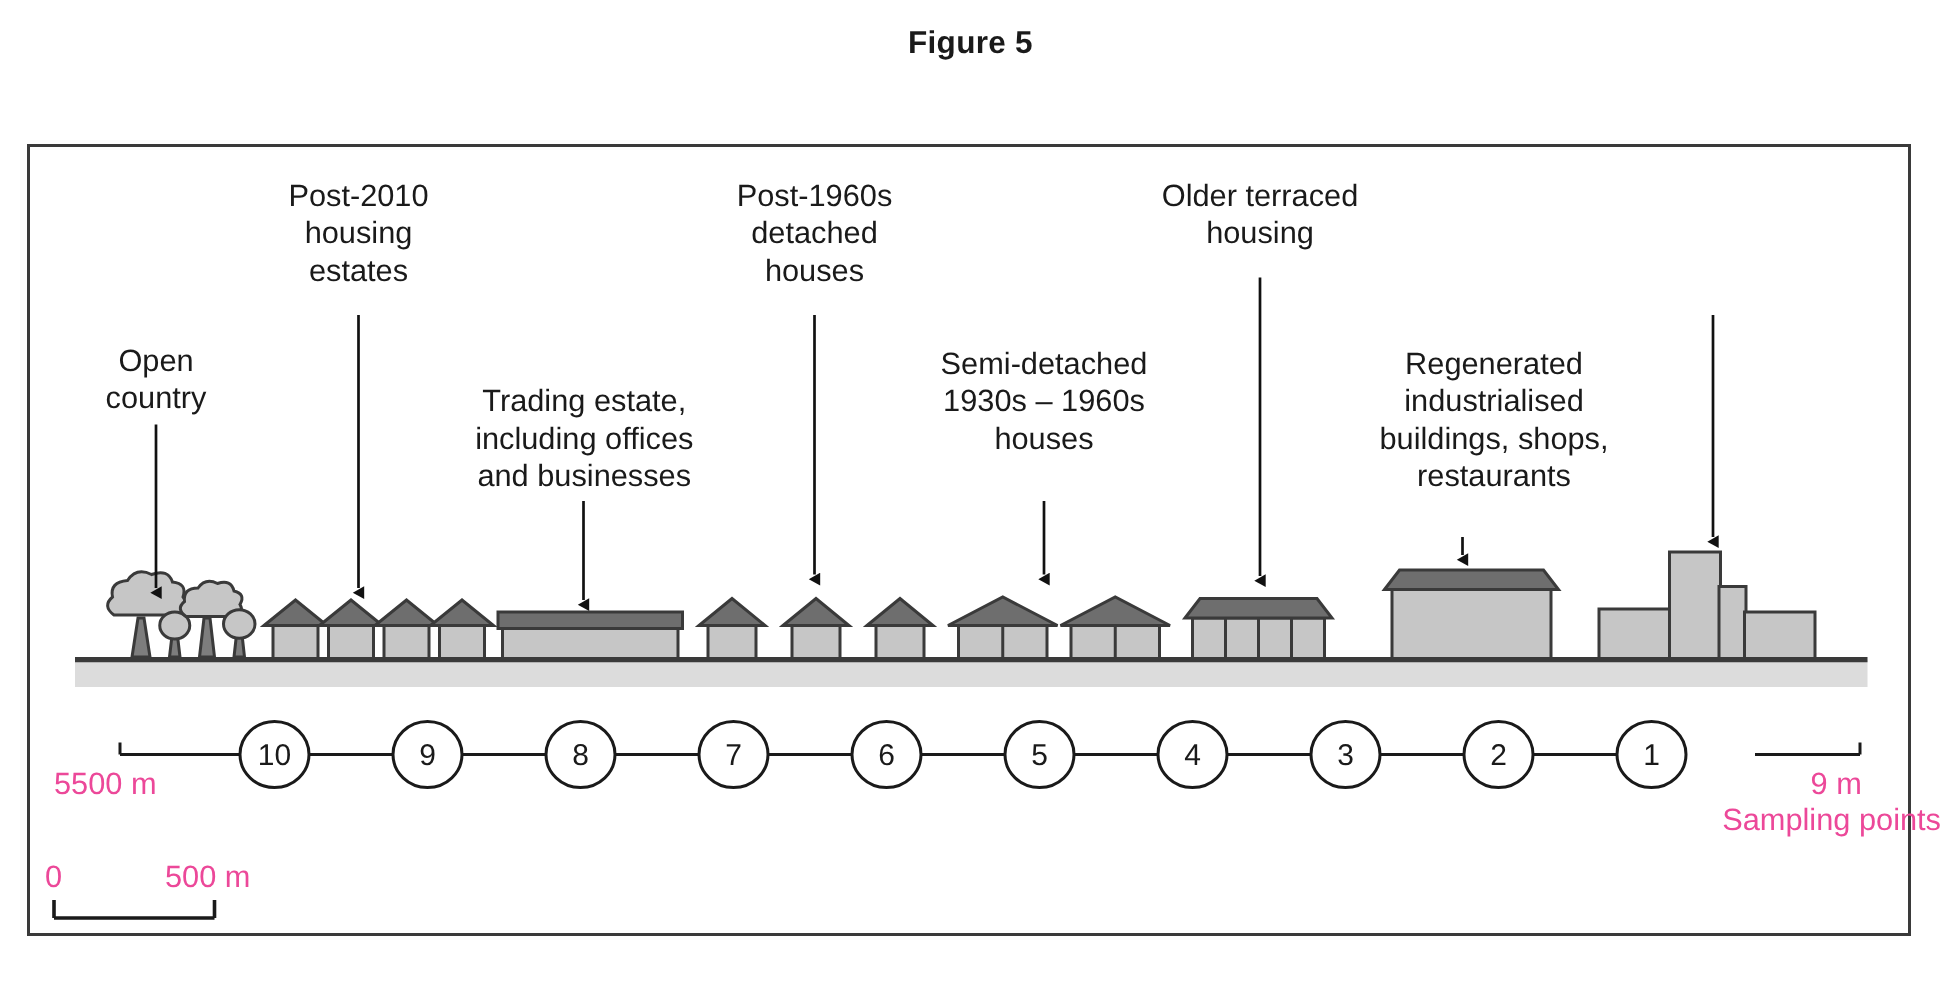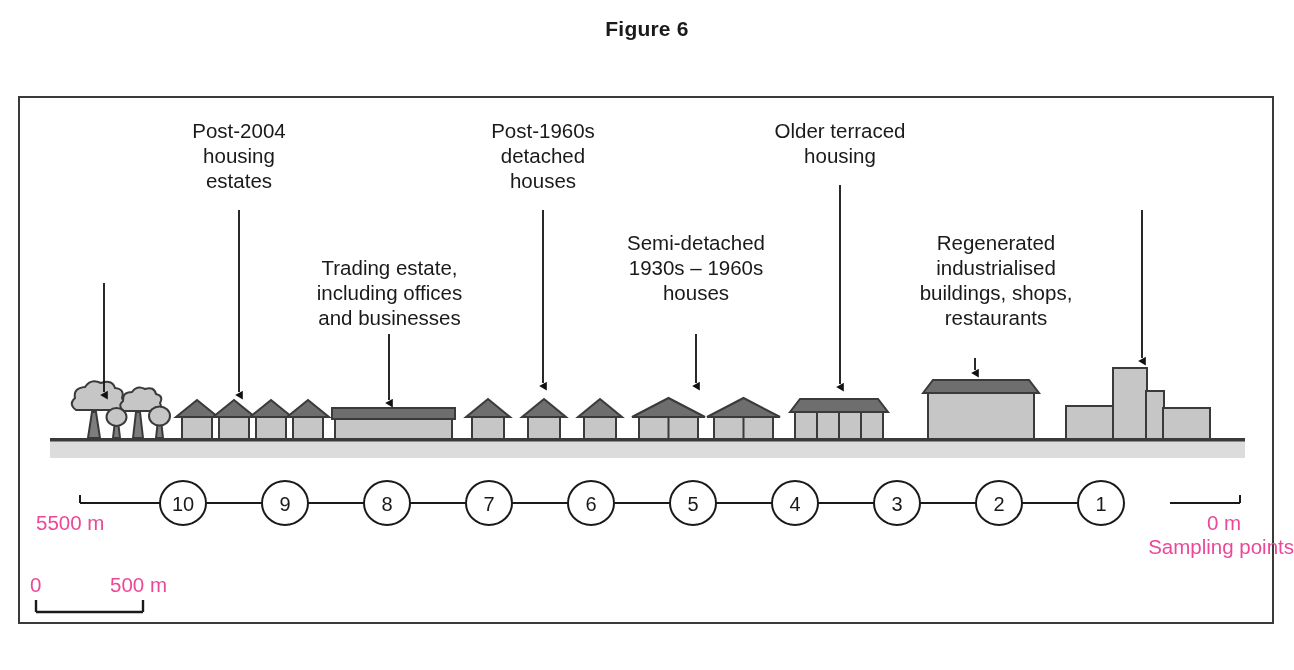--- a/index.html
+++ b/index.html
@@ -68,21 +68,21 @@
     font-family: "Liberation Sans", sans-serif;
     text-anchor: middle;
     dominant-baseline: central;
   }
 </style>
 </head>
 <body>
 
 <div id="figure-root">
 
-  <div id="figure-title">Figure 6</div>
+  <div id="figure-title">Figure 5</div>
 
   <div id="diagram-frame"></div>
 
   <svg class="layer" viewBox="0 0 1294 670">
     <defs>
       <marker id="arrowhead" markerWidth="9" markerHeight="9" refX="1.2" refY="4.4" orient="auto" markerUnits="userSpaceOnUse">
         <path d="M0,0.6 L8.6,0.6 L4.3,8.2 Z" fill="#111111"></path>
       </marker>
     </defs>
 
@@ -248,22 +248,24 @@
       </g>
     </g>
 
     <g stroke="#1a1a1a" stroke-width="2.4" fill="none">
       <line x1="36" y1="600" x2="36" y2="612"></line>
       <line x1="36" y1="612" x2="143" y2="612"></line>
       <line x1="143" y1="600" x2="143" y2="612"></line>
     </g>
   </svg>
 
-
-  <div class="cap-text" style="left:159px; top:118px; width:160px;">Post-2004
+  <div class="cap-text" style="left:44px;  top:228px; width:120px;">Open
+country</div>
+
+  <div class="cap-text" style="left:159px; top:118px; width:160px;">Post-2010
 housing
 estates</div>
 
   <div class="cap-text" style="left:287px; top:255px; width:205px;">Trading estate,
 including offices
 and businesses</div>
 
   <div class="cap-text" style="left:463px; top:118px; width:160px;">Post-1960s
 detached
 houses</div>
@@ -276,21 +278,21 @@
 housing</div>
 
   <div class="cap-text" style="left:896px; top:230px; width:200px;">Regenerated
 industrialised
 buildings, shops,
 restaurants</div>
 
 
   <div class="axis-text" style="left:36px; top:511px;">5500 m</div>
 
-  <div class="axis-text" style="left:1207px; top:511px;">0 m</div>
+  <div class="axis-text" style="left:1207px; top:511px;">9 m</div>
 
   <div class="axis-text" style="left:0; top:535px; width:1294px; text-align:right;">Sampling points</div>
 
   <div class="axis-text" style="left:30px; top:573px;">0</div>
 
   <div class="axis-text" style="left:110px; top:573px;">500 m</div>
 
 </div>
 
 </body></html>

